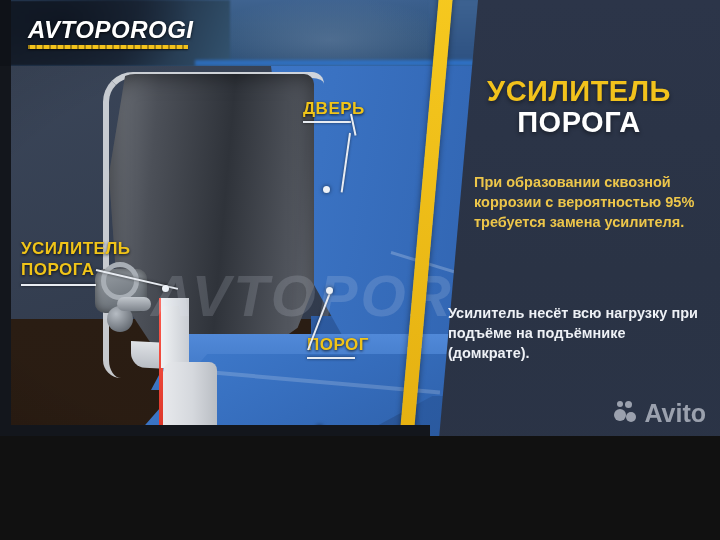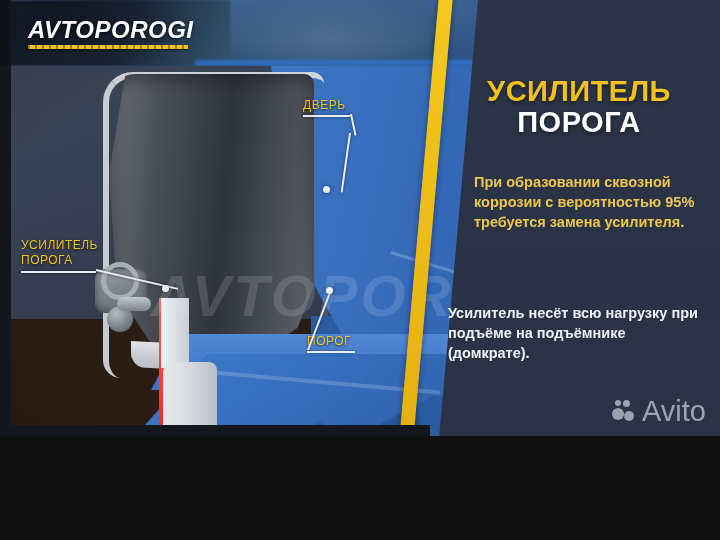--- a/index.html
+++ b/index.html
@@ -204,21 +204,21 @@
 
   
   .vignette{
     position:absolute;inset:0;pointer-events:none;
     background:radial-gradient(110% 95% at 45% 40%, rgba(0,0,0,0) 45%, rgba(0,0,0,.35) 100%);
   }
 
   
   .callout{position:absolute;}
   .callout .lbl{
-    color:#f0c419;font-size:12px;font-weight:normal;letter-spacing:.5px;
+    color:#f0c419;font-size:17px;font-weight:bold;letter-spacing:.5px;
     white-space:nowrap;line-height:1.25;
     text-shadow:0 1px 3px rgba(0,0,0,.8);
   }
   .callout .underline{height:2px;background:#e8ecf2;box-shadow:0 0 3px rgba(0,0,0,.6);}
   .leader{position:absolute;background:#e8ecf2;height:2px;transform-origin:left center;
           box-shadow:0 0 3px rgba(0,0,0,.55);}
   .dot{position:absolute;width:7px;height:7px;border-radius:50%;background:#eef2f7;
        box-shadow:0 0 4px rgba(0,0,0,.6);}
 
   
@@ -271,21 +271,21 @@
   .avito{
     position:absolute;right:14px;bottom:10px;display:flex;align-items:center;gap:4px;
     opacity:.72;
   }
   .avito-mark{position:relative;width:26px;height:26px;}
   .avito-mark i{position:absolute;border-radius:50%;background:#c7ccd6;display:block;}
   .avito-mark i:nth-child(1){left:0;top:9px;width:12px;height:12px;}
   .avito-mark i:nth-child(2){left:11px;top:1px;width:7px;height:7px;}
   .avito-mark i:nth-child(3){left:12px;top:12px;width:10px;height:10px;}
   .avito-mark i:nth-child(4){left:3px;top:1px;width:6px;height:6px;}
-  .avito-text{color:#c7ccd6;font-size:29px;font-weight:normal;line-height:1;}
+  .avito-text{color:#c7ccd6;font-size:25px;font-weight:bold;line-height:1;}
 
   
   .frame-l{position:absolute;left:0;top:0;width:11px;height:540px;background:#13161c;}
   .frame-b{position:absolute;left:0;bottom:0;width:430px;height:11px;background:#13161c;}
   .frame-t-dark{position:absolute;left:0;top:0;width:11px;height:66px;background:#0f1218;}
 </style>
 </head>
 <body>
 
 <div id="stage">

